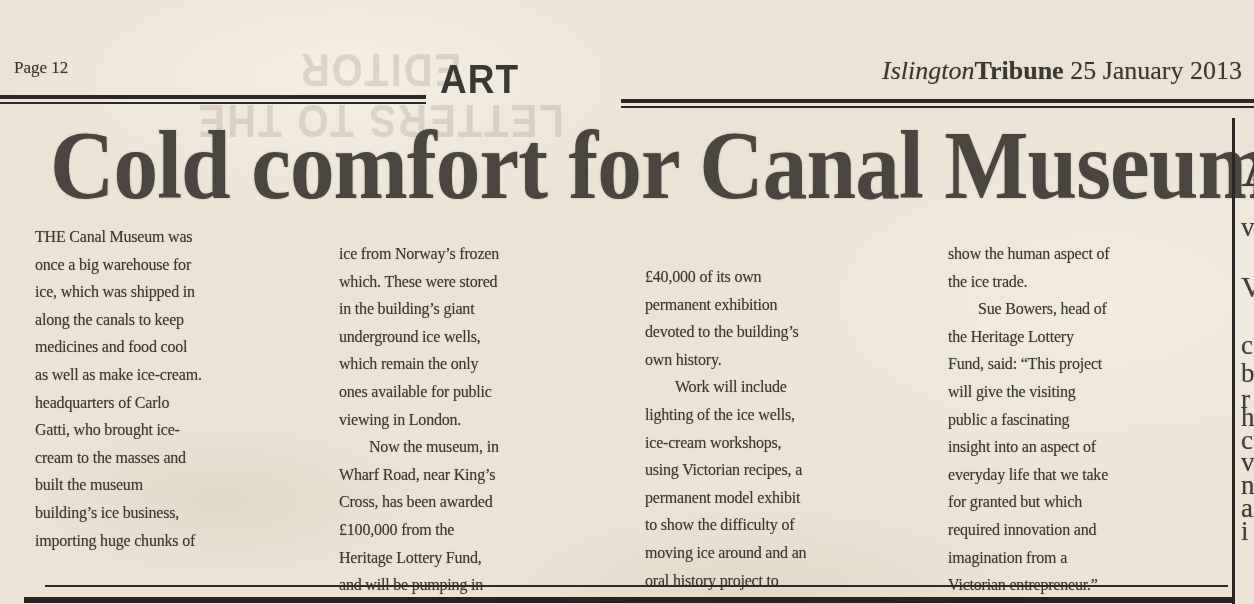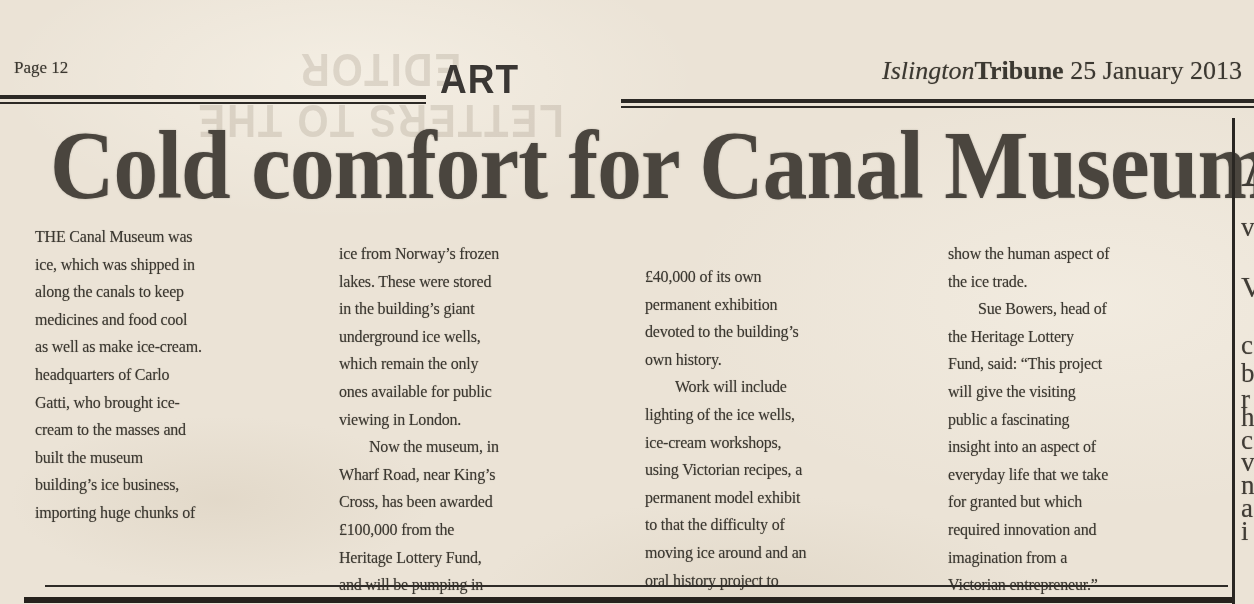--- a/index.html
+++ b/index.html
@@ -80,34 +80,35 @@
 <div class="masthead soft">
   <span class="it">Islington</span><span class="bd">Tribune</span><span> 25 January 2013</span>
 </div>
 <div class="double-rule rule-left"></div>
 <div class="double-rule rule-right"></div>
 
 <h1 class="headline">Cold comfort for Canal Museum</h1>
 
 <div class="col col-1 soft">
     <div class="line">THE Canal Museum was</div>
+    <div class="line">once a big warehouse for</div>
     <div class="line">ice, which was shipped in</div>
     <div class="line">along the canals to keep</div>
     <div class="line">medicines and food cool</div>
     <div class="line">as well as make ice-cream.</div>
     <div class="line">headquarters of Carlo</div>
     <div class="line">Gatti, who brought ice-</div>
     <div class="line">cream to the masses and</div>
     <div class="line">built the museum</div>
     <div class="line">building’s ice business,</div>
     <div class="line">importing huge chunks of</div>
   </div>
 <div class="col col-2 soft">
     <div class="line">ice from Norway’s frozen</div>
-    <div class="line">lakes. These were stored</div>
+    <div class="line">which. These were stored</div>
     <div class="line">in the building’s giant</div>
     <div class="line">underground ice wells,</div>
     <div class="line">which remain the only</div>
     <div class="line">ones available for public</div>
     <div class="line">viewing in London.</div>
     <div class="line indent">Now the museum, in</div>
     <div class="line">Wharf Road, near King’s</div>
     <div class="line">Cross, has been awarded</div>
     <div class="line">£100,000 from the</div>
     <div class="line">Heritage Lottery Fund,</div>
@@ -116,21 +117,21 @@
 <div class="col col-3 soft">
     <div class="line">£40,000 of its own</div>
     <div class="line">permanent exhibition</div>
     <div class="line">devoted to the building’s</div>
     <div class="line">own history.</div>
     <div class="line indent">Work will include</div>
     <div class="line">lighting of the ice wells,</div>
     <div class="line">ice-cream workshops,</div>
     <div class="line">using Victorian recipes, a</div>
     <div class="line">permanent model exhibit</div>
-    <div class="line">to that the difficulty of</div>
+    <div class="line">to show the difficulty of</div>
     <div class="line">moving ice around and an</div>
     <div class="line">oral history project to</div>
   </div>
 <div class="col col-4 soft">
     <div class="line">show the human aspect of</div>
     <div class="line">the ice trade.</div>
     <div class="line indent">Sue Bowers, head of</div>
     <div class="line">the Heritage Lottery</div>
     <div class="line">Fund, said: “This project</div>
     <div class="line">will give the visiting</div>

